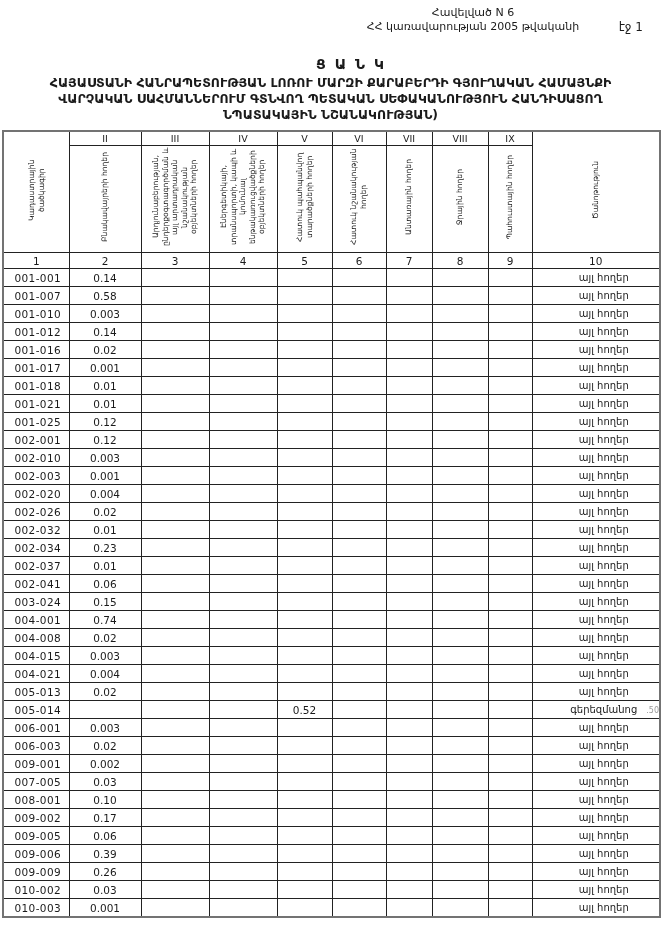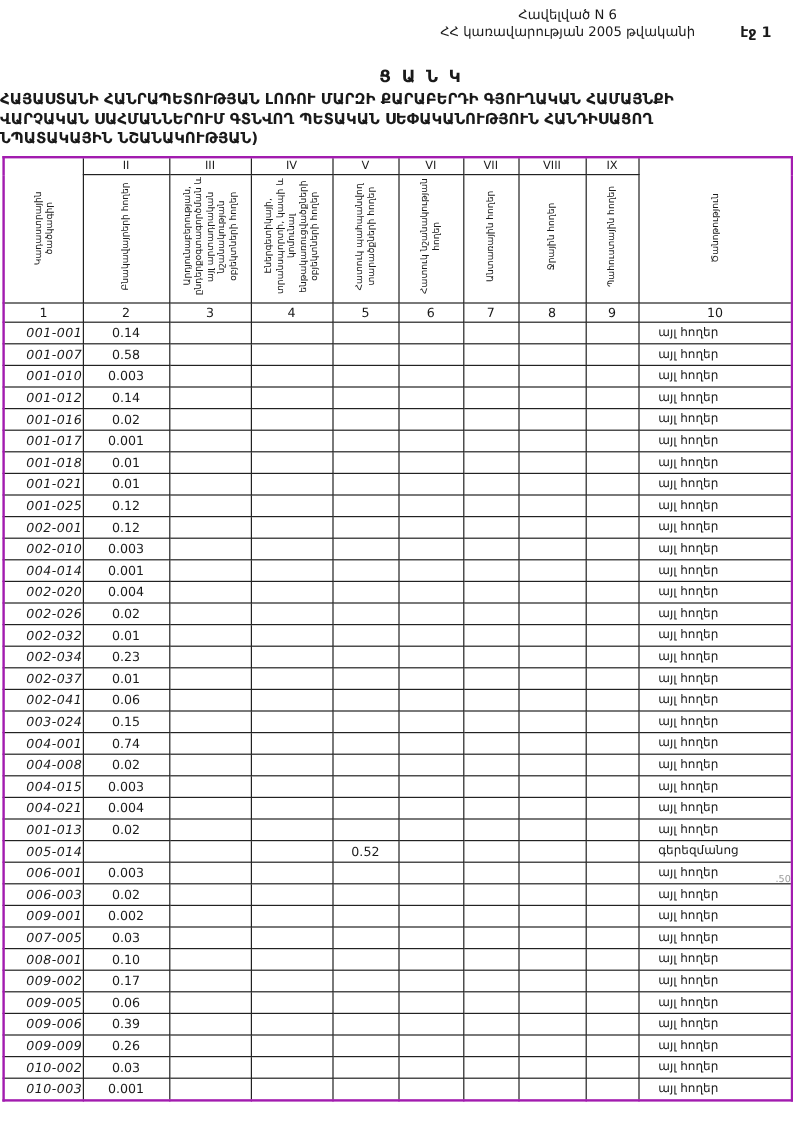--- a/index.html
+++ b/index.html
@@ -13,57 +13,57 @@
     -webkit-font-smoothing: none;
   }
   .topbar { position: relative; padding-top: 6px; height: 44px; }
   .appendix {
     margin-left: 318px; width: 310px;
     text-align: center; font-weight: normal;
     font-size: 11px; line-height: 14px;
   }
   .pagenum {
     position: absolute; top: 20px; right: 18px;
-    font-weight: bold; font-size: 12px;
+    font-weight: normal; font-size: 12px;
   }
   .doc-title {
     text-align: center; font-weight: bold;
     font-size: 14px; margin-top: 6px; letter-spacing: 2px; margin-left: 41px;
   }
   .subtitle {
-    text-align: left; font-weight: bold;
+    text-align: center; font-weight: bold;
     font-size: 12.5px; line-height: 16px; margin-top: 3px;
   }
   table.land-table {
     border-collapse: collapse; table-layout: fixed;
     margin: 7px 2px 0 2px; width: 657px;
-    border: 2px solid #a21caf;
+    border: 2px solid #737373;
   }
   .land-table th, .land-table td {
     border: 1px solid #222;
     padding: 0; font-weight: normal;
     overflow: hidden; background: #fff;
   }
   .roman-cell { height: 13px; font-size: 9.5px; text-align: center; line-height: 12px; }
   .vert-cell  { height: 106px; vertical-align: middle; text-align: center; }
   .span-cell  { vertical-align: middle; text-align: center; }
   .vert {
     writing-mode: vertical-rl;
     transform: rotate(180deg);
     display: inline-block;
     font-size: 7.6px; line-height: 9.6px;
     max-height: 100px; text-align: center;
   }
   .num-cell { height: 15px; text-align: center; font-size: 10.5px; }
   .data-row td { height: 17px; font-size: 10.5px; }
-  td.code   { text-align: right; padding-left: 3px; letter-spacing: 0.4px; font-style: italic; }
+  td.code   { text-align: center; padding-left: 3px; letter-spacing: 0.4px; }
   td.val    { text-align: center; }
-  td.remark { text-align: left; padding-left: 16px; font-size: 10px; }
+  td.remark { text-align: center; padding-left: 16px; font-size: 10px; }
   .stray {
-    position: absolute; top: 728px; right: 2px;
+    position: absolute; top: 706px; right: 2px;
     font-size: 8px; color: #9a9a9a;
   }
 </style>
 </head>
 <body>
 
 <div class="topbar">
   <div class="appendix">
     <div>Հավելված N 6</div>
     <div>ՀՀ կառավարության 2005 թվականի</div>
@@ -255,21 +255,21 @@
         <td class="val"></td>
         <td class="val"></td>
         <td class="val"></td>
         <td class="val"></td>
         <td class="val"></td>
         <td class="val"></td>
         <td class="val"></td>
         <td class="remark">այլ հողեր</td>
       </tr>
       <tr class="data-row">
-        <td class="code">004-014</td>
+        <td class="code">002-003</td>
         <td class="val">0.001</td>
         <td class="val"></td>
         <td class="val"></td>
         <td class="val"></td>
         <td class="val"></td>
         <td class="val"></td>
         <td class="val"></td>
         <td class="val"></td>
         <td class="remark">այլ հողեր</td>
       </tr>
@@ -399,21 +399,21 @@
         <td class="val"></td>
         <td class="val"></td>
         <td class="val"></td>
         <td class="val"></td>
         <td class="val"></td>
         <td class="val"></td>
         <td class="val"></td>
         <td class="remark">այլ հողեր</td>
       </tr>
       <tr class="data-row">
-        <td class="code">001-013</td>
+        <td class="code">005-013</td>
         <td class="val">0.02</td>
         <td class="val"></td>
         <td class="val"></td>
         <td class="val"></td>
         <td class="val"></td>
         <td class="val"></td>
         <td class="val"></td>
         <td class="val"></td>
         <td class="remark">այլ հողեր</td>
       </tr>

